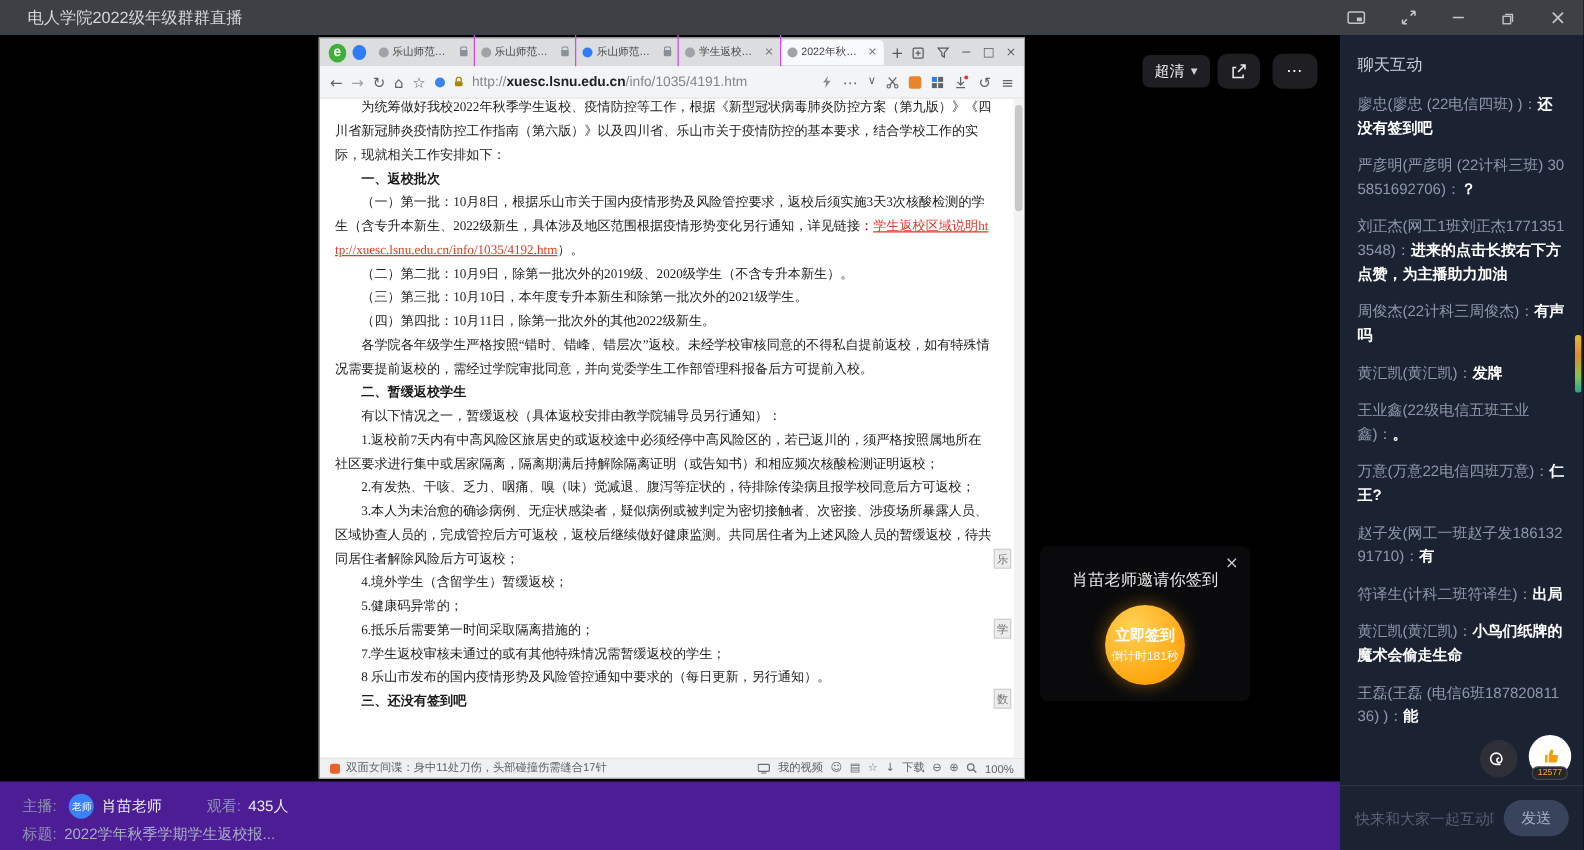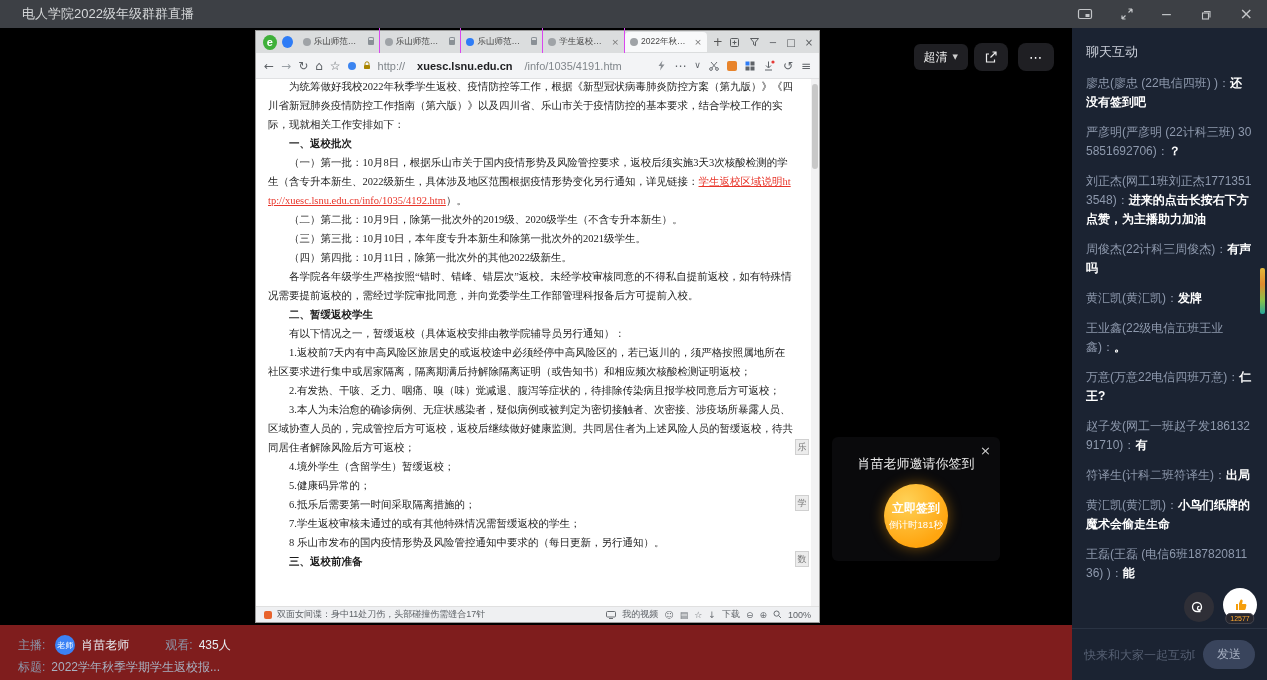--- a/index.html
+++ b/index.html
@@ -26,21 +26,21 @@
   .favicon.blue{background:#2e7cf6}
   .locki{flex:0 0 auto;width:6px;height:5px;background:#8a9096;border-radius:1px;position:relative}
   .locki::before{content:"";position:absolute;top:-3px;left:0px;width:4px;height:3px;border:1px solid #8a9096;border-bottom:none;border-radius:2px 2px 0 0}
   .tclose{flex:0 0 auto;color:#777;font-size:9px;font-family:"DejaVu Sans",sans-serif}
   .b-plus{color:#555;font-size:12px;margin:0 6px;font-family:"DejaVu Sans",sans-serif}
   .b-winctrl{margin-left:auto;display:flex;align-items:center;gap:9px;color:#5a5d60;font-size:10px;font-family:"DejaVu Sans",sans-serif;padding-right:2px}
   .b-addr{height:26px;background:#f3f4f6;border-bottom:1px solid #e0e1e3;display:flex;align-items:center;gap:7px;padding:0 8px;flex:0 0 auto}
   .nav-ic{font-family:"DejaVu Sans",sans-serif;font-size:12px;color:#5f6368;line-height:1}
   .nav-ic.dim{color:#9aa0a6}
   .site-dot{width:8px;height:8px;border-radius:50%;background:#3b84f0}
-  .urlbox{flex:1;min-width:0;display:flex;align-items:flex-end;gap:12px;font-size:11px;white-space:nowrap;overflow:hidden}
+  .urlbox{flex:1;min-width:0;display:flex;align-items:flex-end;gap:0;font-size:11px;white-space:nowrap;overflow:hidden}
   .urlbox .proto,.urlbox .path{color:#80868b}
   .urlbox .host{color:#202124;font-weight:bold}
   .addr-right{display:flex;align-items:center;gap:8px}
   .orange-sq{width:10px;height:10px;border-radius:2px;background:#e8842c}
   .b-page{position:relative;flex:1;min-height:0;background:#fff;overflow:hidden}
   .doc{margin:-8px 0 16px 0;padding:6px 26px 0 12px;font-family:"Liberation Serif","DejaVu Serif",serif;color:#1c1c1c}
   .doc p{font-size:10.5px;line-height:19px;text-indent:2em;word-break:break-all}
   .doc p.heading{font-weight:bold}
   .doclink{color:#e8352a;text-decoration:underline;cursor:pointer}
   .b-scroll{position:absolute;right:0;top:0;width:8px;height:100%;background:#f2f2f3}
@@ -56,21 +56,21 @@
   .quality-btn .caret{font-size:7px;color:#cfcfcf;font-family:"DejaVu Sans",sans-serif}
   .share-btn{position:absolute;top:15px;right:64px;width:34px;height:28px;background:rgba(34,34,38,.92);border-radius:8px;display:flex;align-items:center;justify-content:center;cursor:pointer}
   .more-btn{position:absolute;top:15px;right:18px;width:36px;height:28px;background:rgba(34,34,38,.92);border-radius:8px;color:#fff;font-size:13px;display:flex;align-items:center;justify-content:center;letter-spacing:1px;cursor:pointer;font-family:"DejaVu Sans",sans-serif}
   .signin{position:absolute;left:832px;top:409px;width:168px;height:124px;background:rgba(11,11,13,.94);border-radius:6px;text-align:center}
   .signin .x{position:absolute;top:6px;right:9px;color:#cfcfcf;font-size:13px;cursor:pointer;font-family:"DejaVu Sans",sans-serif}
   .signin .stitle{margin-top:18px;color:#e9e9e9;font-size:13px}
   .signin .circle{width:64px;height:64px;margin:11px auto 0;border-radius:50%;background:radial-gradient(circle at 35% 28%,#ffd257,#ffa50f 72%);box-shadow:0 0 14px rgba(255,165,10,.45);display:flex;flex-direction:column;align-items:center;justify-content:center;color:#fff;cursor:pointer}
   .signin .l1{font-size:12px;font-weight:bold}
   .signin .l2{font-size:9.5px;margin-top:2px}
   
-  .infobar{height:55px;background:#7f1d1d;padding:9px 18px 0;flex:0 0 auto;font-size:12px}
+  .infobar{height:55px;background:#4c1d95;padding:9px 18px 0;flex:0 0 auto;font-size:12px}
   .infobar .row{display:flex;align-items:center;height:22px}
   .lab{color:#8c97ab}
   .val{color:#e8ecf2;margin-left:6px}
   .avatar{width:20px;height:20px;border-radius:50%;background:#3b82f6;color:#fff;font-size:8px;display:flex;align-items:center;justify-content:center;margin-left:10px;flex:0 0 auto}
   .watch{margin-left:36px}
   .subttl{color:#a7b0c0;margin-left:6px}
   
   .chat{flex:1;background:#1b2332;display:flex;flex-direction:column;position:relative;min-width:0}
   .chat-header{padding:15px 14px 13px;color:#c9ced8;font-size:13px;flex:0 0 auto}
   .chat-msgs{flex:1;min-height:0;overflow:hidden;padding:0 14px}
@@ -237,21 +237,21 @@
                 <p class="heading">二、暂缓返校学生</p>
                 <p class="body">有以下情况之一，暂缓返校（具体返校安排由教学院辅导员另行通知）：</p>
                 <p class="body">1.返校前7天内有中高风险区旅居史的或返校途中必须经停中高风险区的，若已返川的，须严格按照属地所在社区要求进行集中或居家隔离，隔离期满后持解除隔离证明（或告知书）和相应频次核酸检测证明返校；</p>
                 <p class="body">2.有发热、干咳、乏力、咽痛、嗅（味）觉减退、腹泻等症状的，待排除传染病且报学校同意后方可返校；</p>
                 <p class="body">3.本人为未治愈的确诊病例、无症状感染者，疑似病例或被判定为密切接触者、次密接、涉疫场所暴露人员、区域协查人员的，完成管控后方可返校，返校后继续做好健康监测。共同居住者为上述风险人员的暂缓返校，待共同居住者解除风险后方可返校；</p>
                 <p class="body">4.境外学生（含留学生）暂缓返校；</p>
                 <p class="body">5.健康码异常的；</p>
                 <p class="body">6.抵乐后需要第一时间采取隔离措施的；</p>
                 <p class="body">7.学生返校审核未通过的或有其他特殊情况需暂缓返校的学生；</p>
                 <p class="body">8 乐山市发布的国内疫情形势及风险管控通知中要求的（每日更新，另行通知）。</p>
-                <p class="heading">三、返校前准备</p>
+                <p class="heading">三、还没有签到吧</p>
               </div>
             <div class="sidetabs">
                 <div class="sidetab">乐</div>
                 <div class="sidetab">学</div>
                 <div class="sidetab">数</div>
               </div>
             <div class="b-scroll">
                 <div class="b-thumb"></div>
               </div>
           </div>

